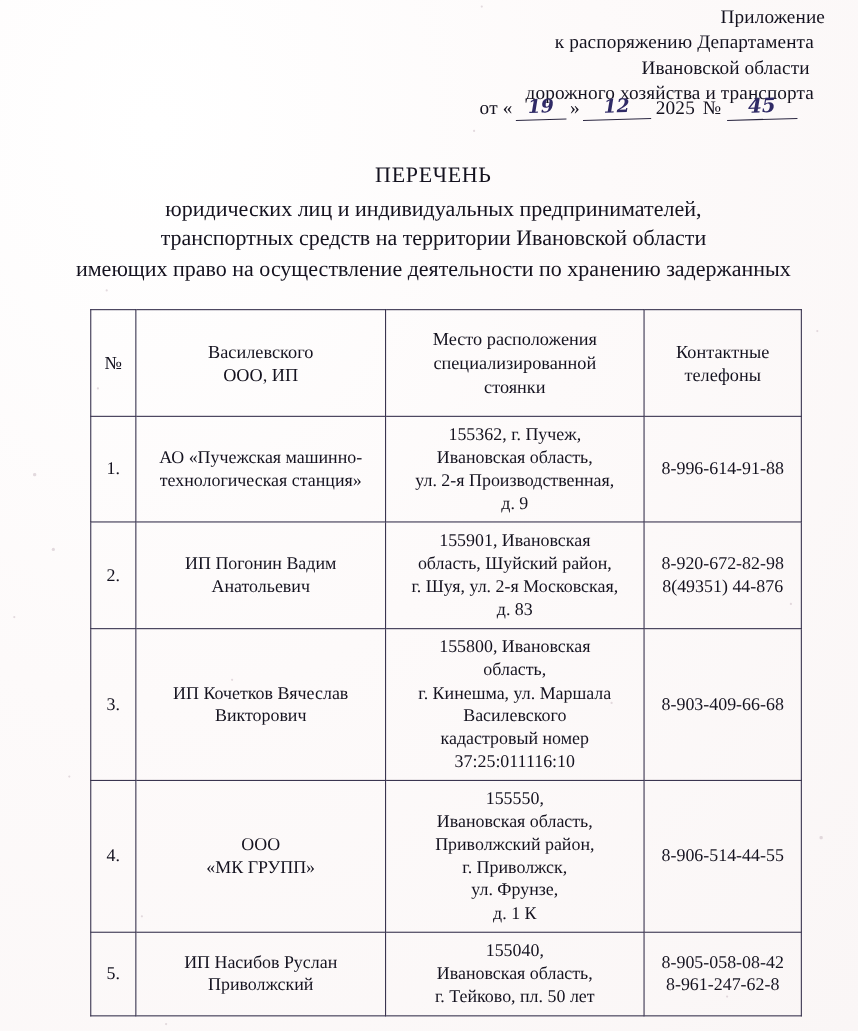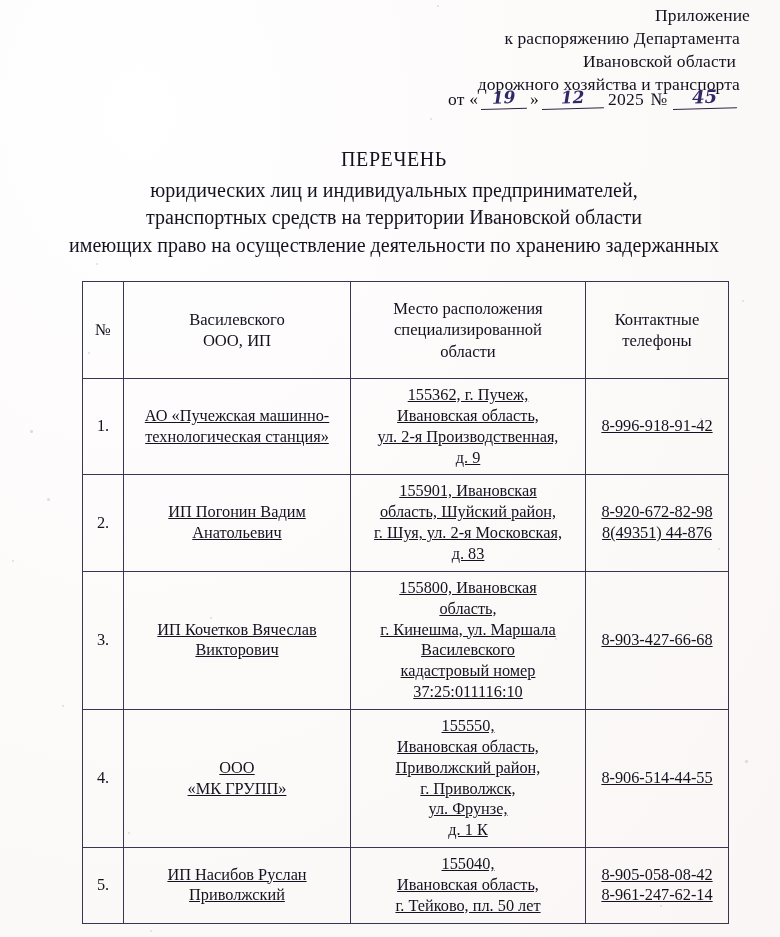--- a/index.html
+++ b/index.html
@@ -55,21 +55,21 @@
     white-space: nowrap;
   }
   .header-block .hline.l2 { padding-right: 10px; }
   .header-block .hline.l3 { padding-right: 10px; }
   .header-block .hline.l4 { padding-right: 14px; }
 
   
   .date-line {
     position: absolute;
     top: 88px;
-    left: 448px;
+    left: 436px;
     font-size: 17.5px;
     display: flex;
     align-items: baseline;
     white-space: nowrap;
   }
   .date-line .lbl { letter-spacing: .2px; }
   .blank {
     display: inline-block;
     position: relative;
     border-bottom: 1.4px solid #2a2640;
@@ -125,21 +125,21 @@
   table.listing tr.head td {
     height: 84px;
     font-size: 16.6px;
   }
   col.c-num   { width: 41px; }
   col.c-name  { width: 227px; }
   col.c-place { width: 235px; }
   col.c-phone { width: 143px; }
 
   td.num { font-size: 16.3px; }
-  td.name, td.place, td.phone { padding-left: 6px; padding-right: 6px; text-decoration: underline; }
+  td.name, td.place, td.phone { padding-left: 6px; padding-right: 6px; }
   .line { display: block; }
 </style>
 </head>
 <body>
 
 <div class="paper"></div>
 <div class="speckles" id="speckles">
     <div class="speck" style="left: 30px; top: 430px; width: 2.5px; height: 2.5px;"></div>
     <div class="speck" style="left: 47px; top: 498px; width: 3px; height: 3px;"></div>
     <div class="speck" style="left: 12px; top: 560px; width: 2px; height: 2px;"></div>
@@ -206,41 +206,41 @@
             <td>
               <span class="line">№</span>
             </td>
             <td>
               <span class="line">Василевского</span>
               <span class="line">ООО, ИП</span>
             </td>
             <td>
               <span class="line">Место расположения</span>
               <span class="line">специализированной</span>
-              <span class="line">области</span>
+              <span class="line">стоянки</span>
             </td>
             <td>
               <span class="line">Контактные</span>
               <span class="line">телефоны</span>
             </td>
           </tr>
           <tr>
             <td class="num">1.</td>
             <td class="name">
               <span class="line">АО «Пучежская машинно-</span>
               <span class="line">технологическая станция»</span>
             </td>
             <td class="place">
               <span class="line">155362, г. Пучеж,</span>
               <span class="line">Ивановская область,</span>
               <span class="line">ул. 2-я Производственная,</span>
               <span class="line">д. 9</span>
             </td>
             <td class="phone">
-              <span class="line">8-996-918-91-42</span>
+              <span class="line">8-996-614-91-88</span>
             </td>
           </tr>
           <tr>
             <td class="num">2.</td>
             <td class="name">
               <span class="line">ИП Погонин Вадим</span>
               <span class="line">Анатольевич</span>
             </td>
             <td class="place">
               <span class="line">155901, Ивановская</span>
@@ -261,21 +261,21 @@
             </td>
             <td class="place">
               <span class="line">155800, Ивановская</span>
               <span class="line">область,</span>
               <span class="line">г. Кинешма, ул. Маршала</span>
               <span class="line">Василевского</span>
               <span class="line">кадастровый номер</span>
               <span class="line">37:25:011116:10</span>
             </td>
             <td class="phone">
-              <span class="line">8-903-427-66-68</span>
+              <span class="line">8-903-409-66-68</span>
             </td>
           </tr>
           <tr>
             <td class="num">4.</td>
             <td class="name">
               <span class="line">ООО</span>
               <span class="line">«МК ГРУПП»</span>
             </td>
             <td class="place">
               <span class="line">155550,</span>
@@ -295,20 +295,20 @@
               <span class="line">ИП Насибов Руслан</span>
               <span class="line">Приволжский</span>
             </td>
             <td class="place">
               <span class="line">155040,</span>
               <span class="line">Ивановская область,</span>
               <span class="line">г. Тейково, пл. 50 лет</span>
             </td>
             <td class="phone">
               <span class="line">8-905-058-08-42</span>
-              <span class="line">8-961-247-62-14</span>
+              <span class="line">8-961-247-62-8</span>
             </td>
           </tr>
         </tbody>
     </table>
   </div>
 
 </div>
 
 </body></html>

